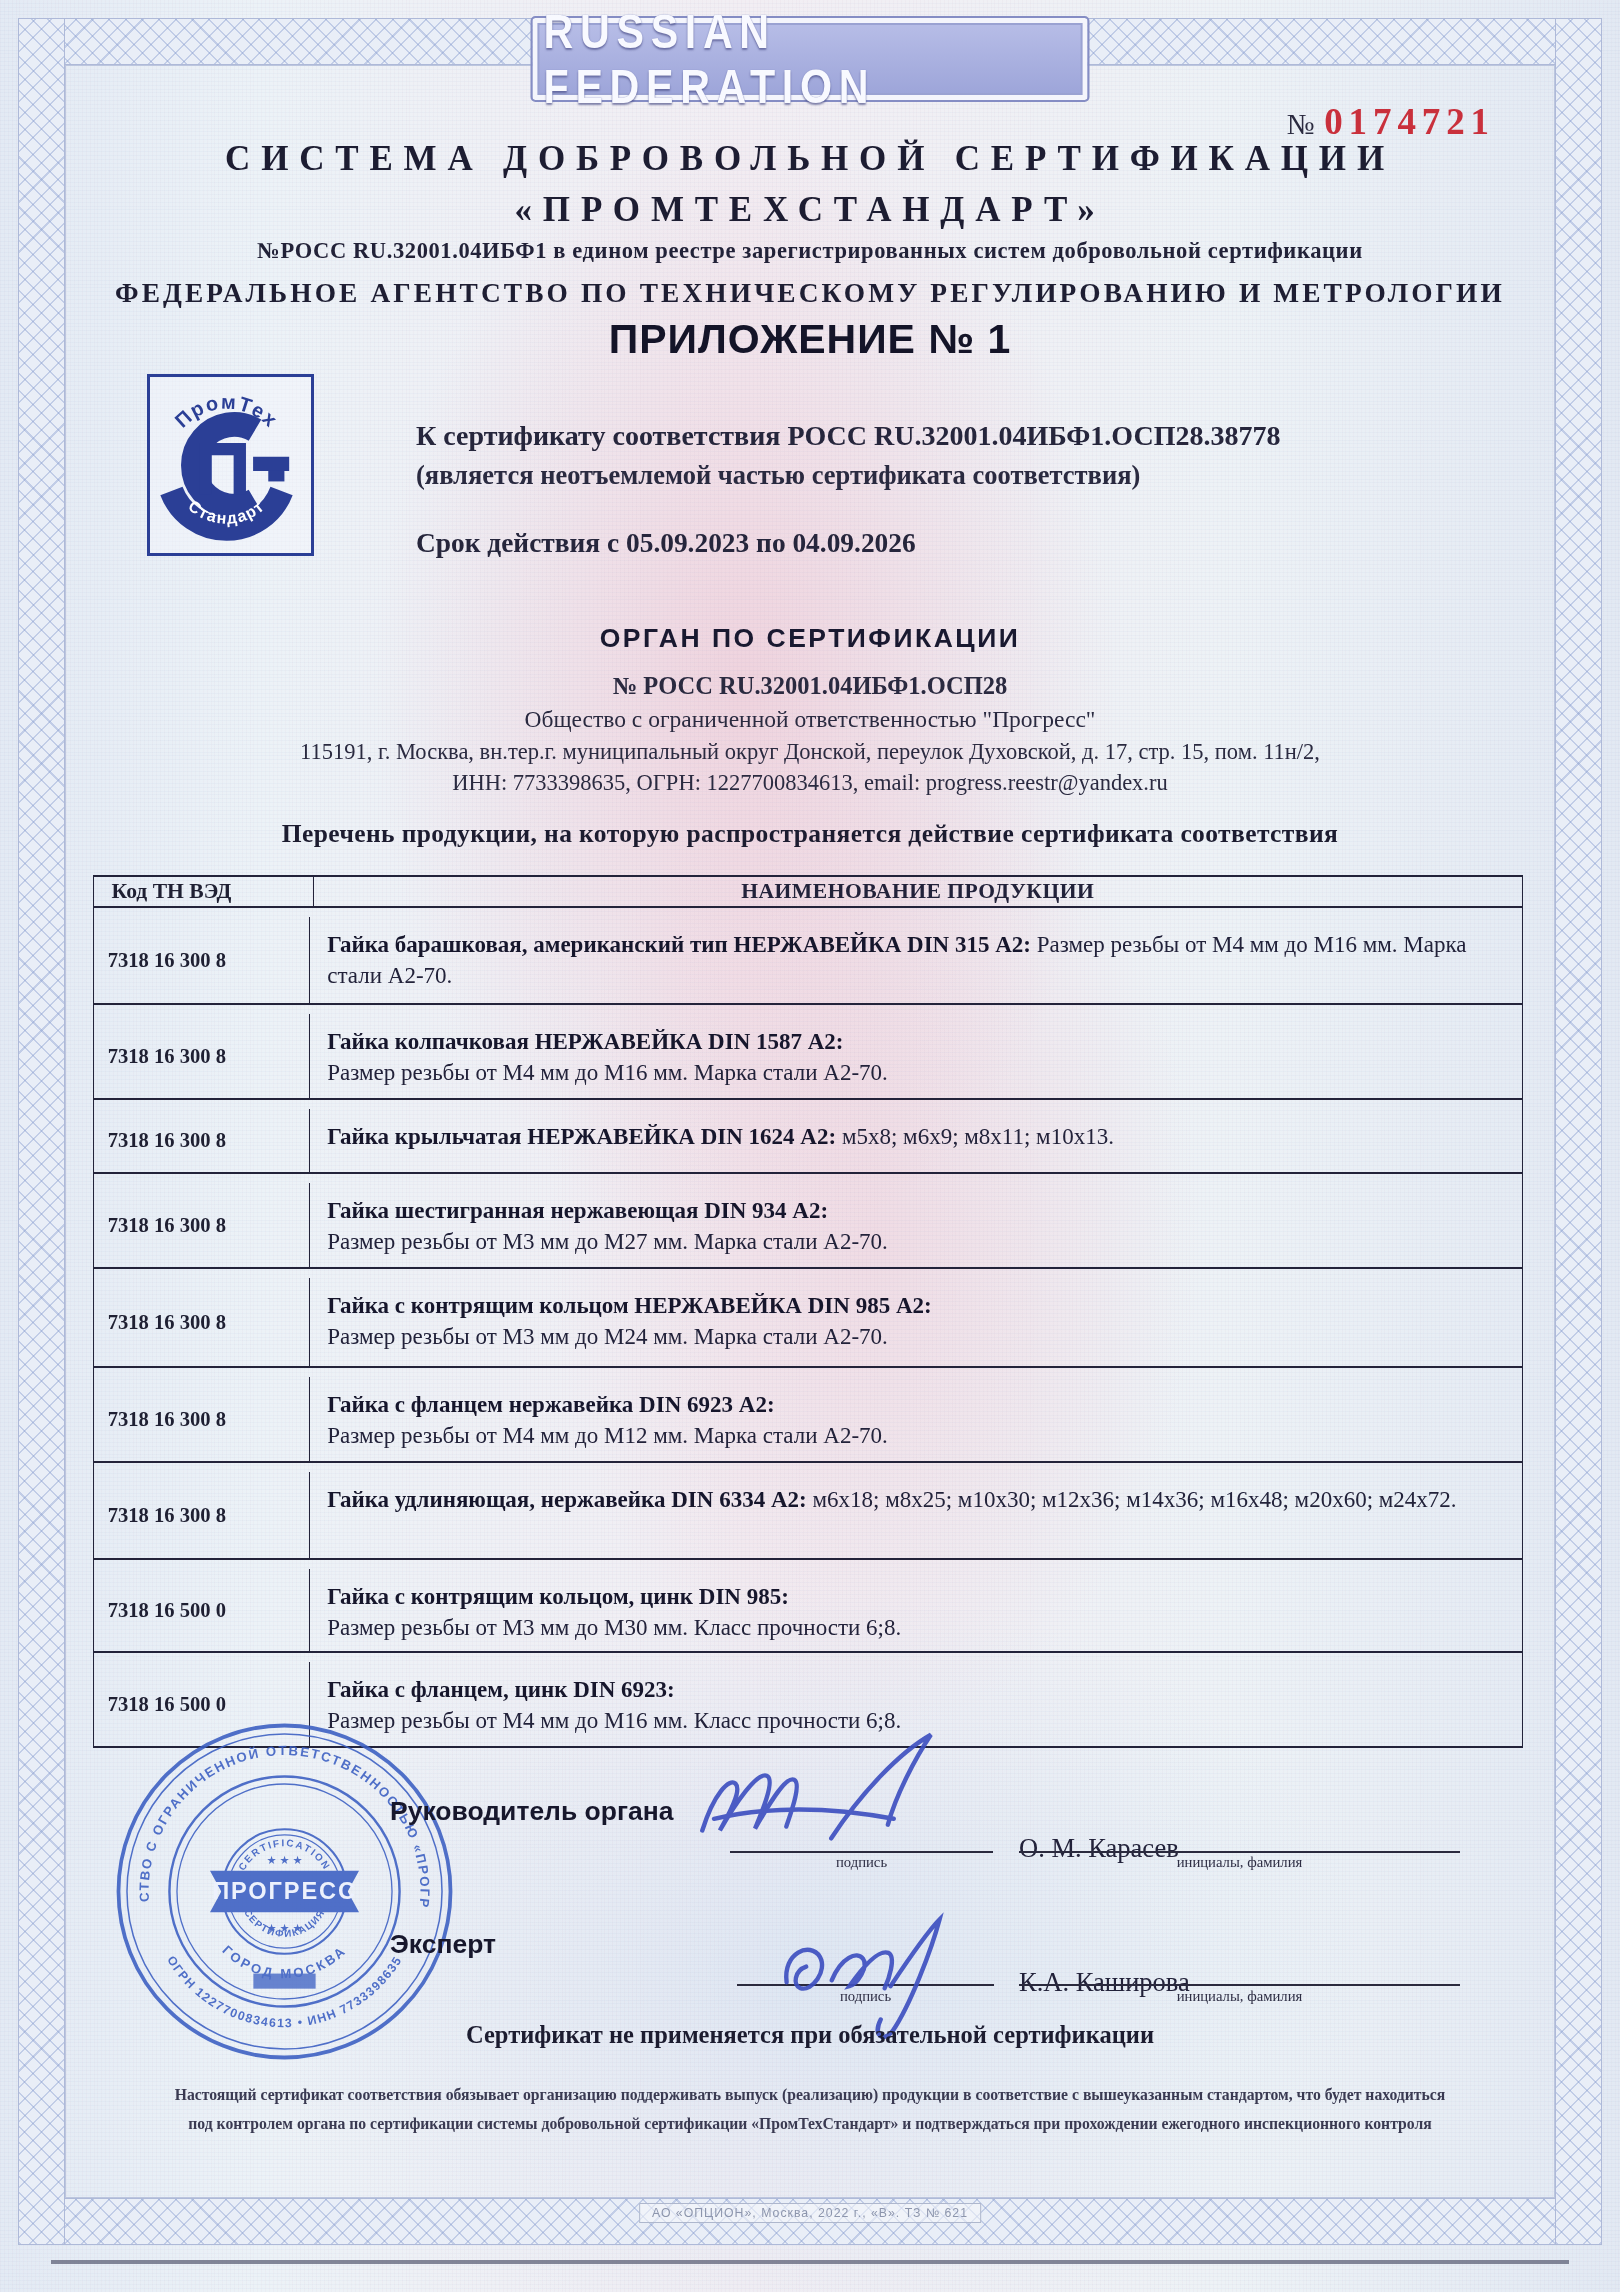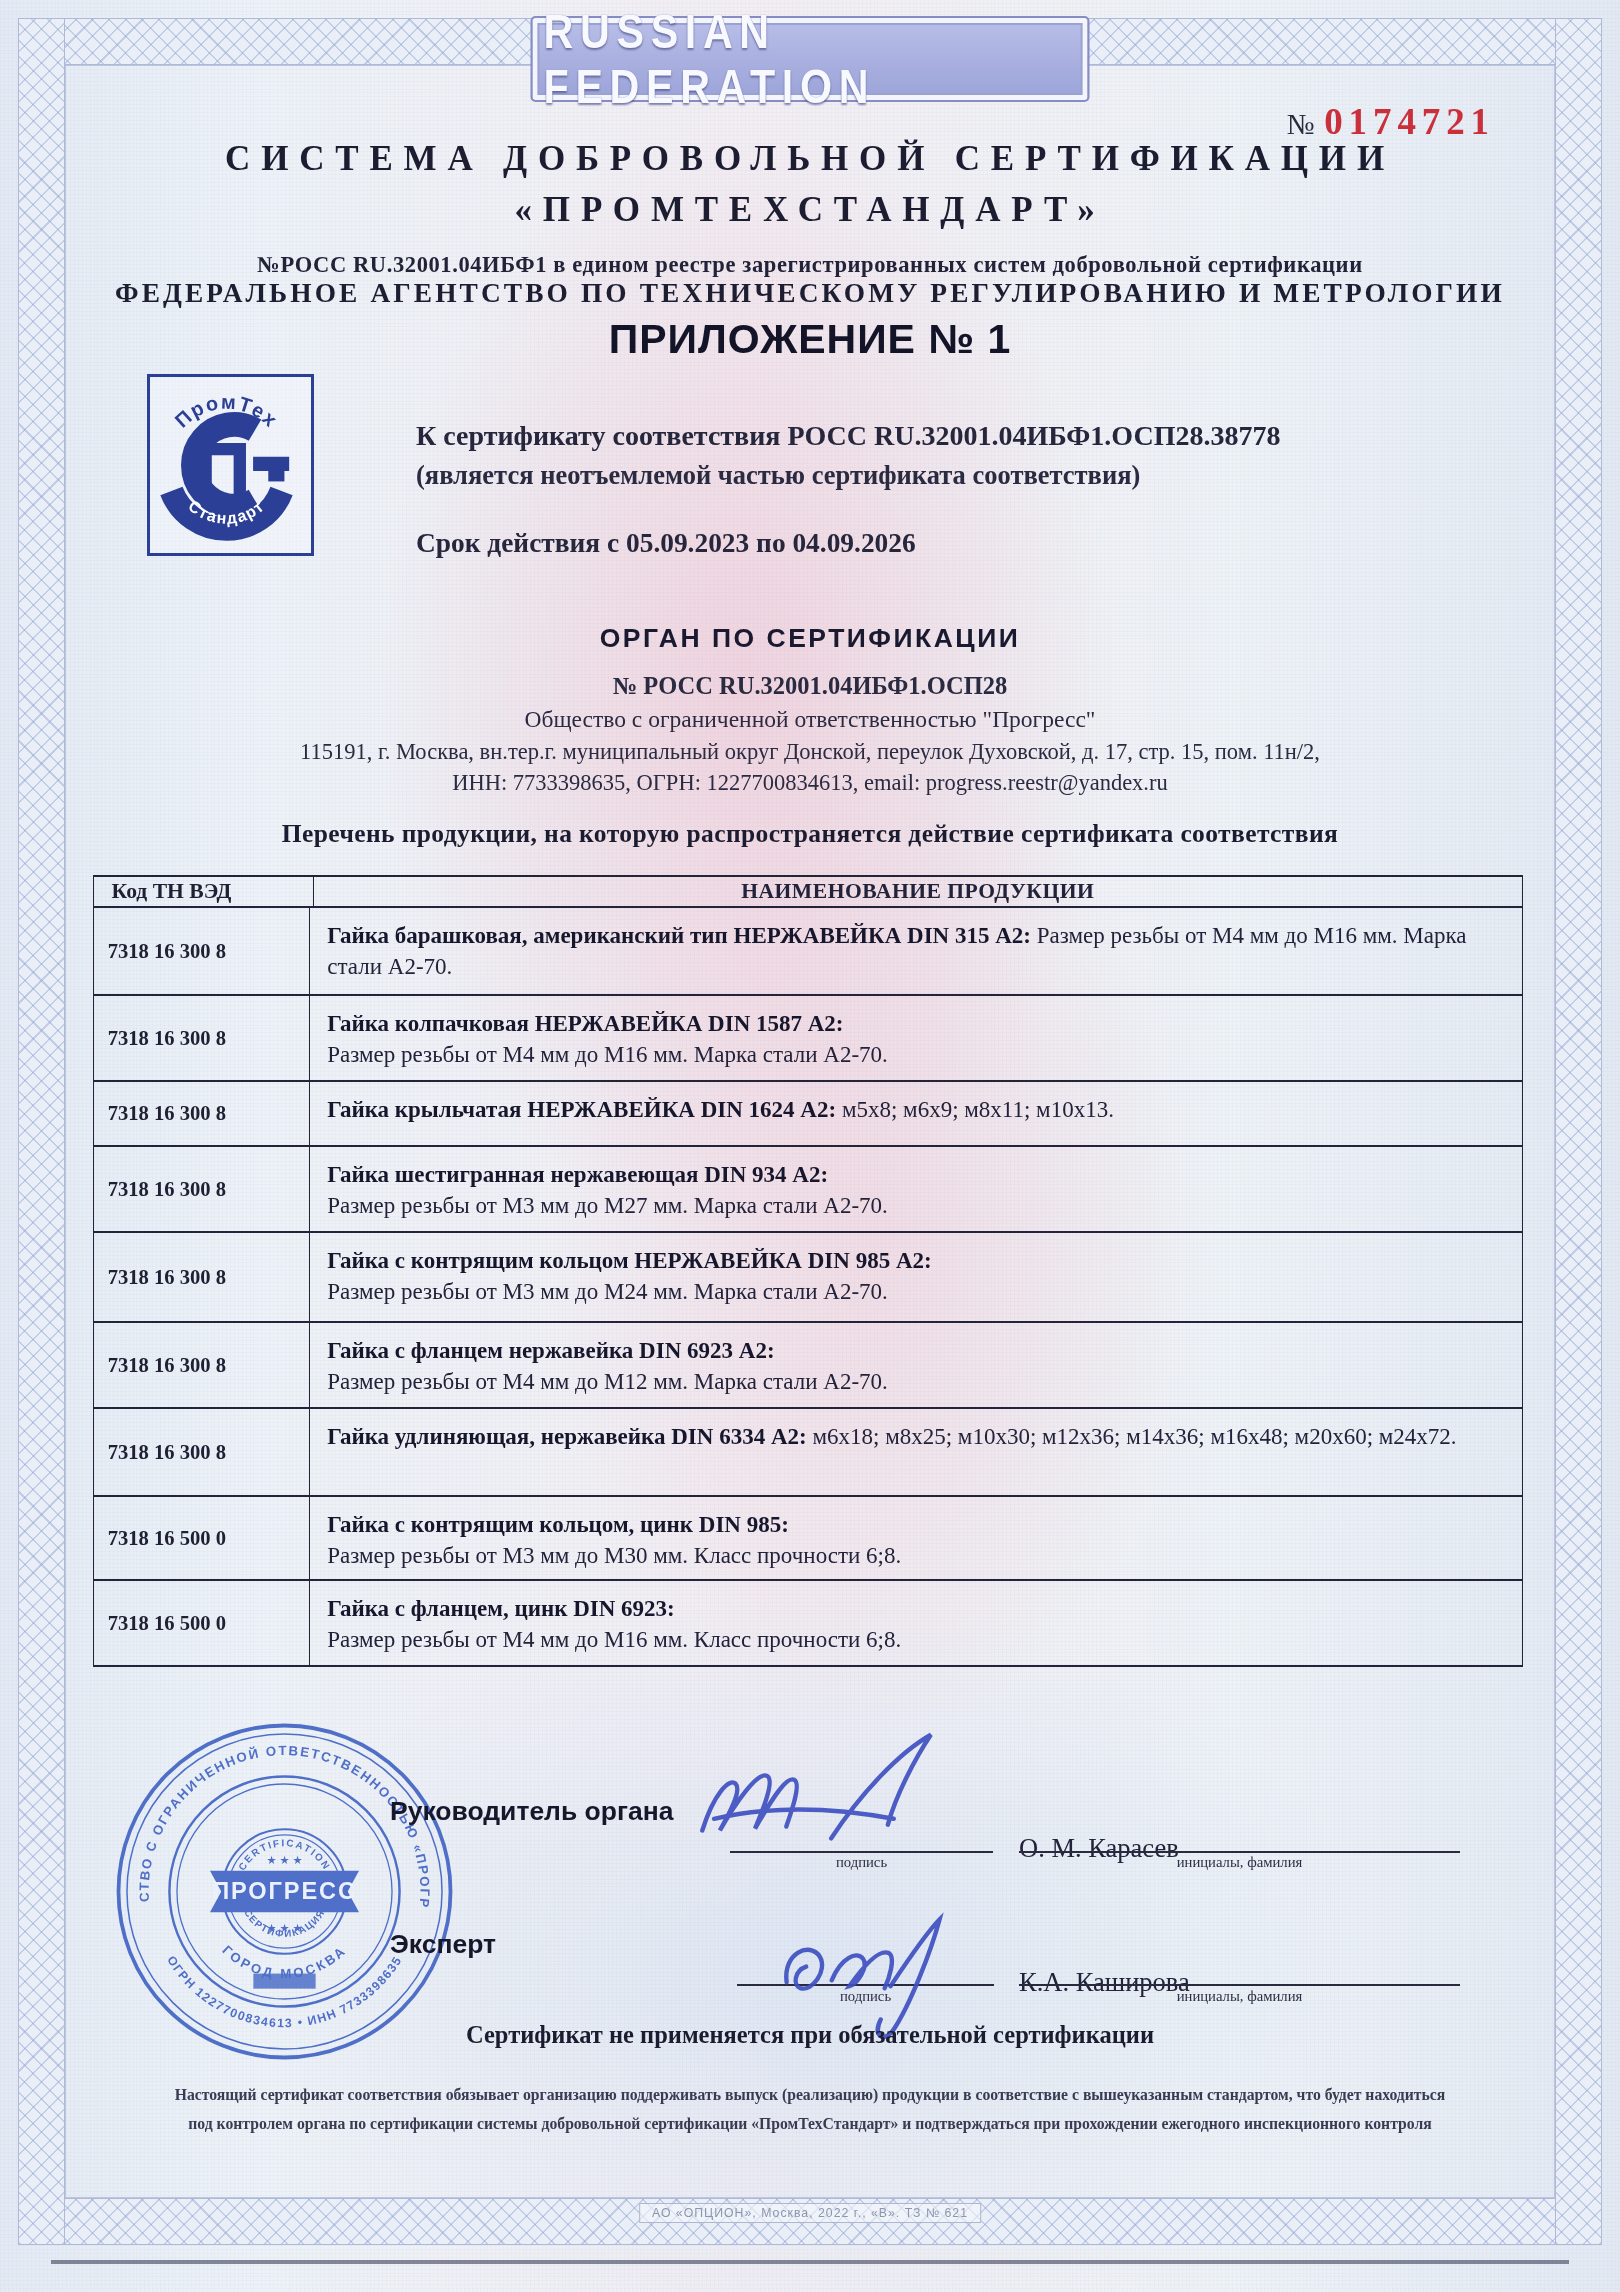--- a/index.html
+++ b/index.html
@@ -38,21 +38,21 @@
   .banner-text{font-family:"Liberation Sans",sans-serif;font-weight:bold;font-size:43px;
     letter-spacing:6.9px;color:#f8f9ff;transform:scaleY(1.12) scaleX(.96);
     text-shadow:0 2px 2px rgba(70,74,130,.65), 0 0 1px #7d85bd;}
   
   .cert-no{position:absolute;top:100px;right:125px;z-index:4;white-space:nowrap;}
   .cert-no .pfx{font-size:29px;color:#2b2b40;margin-right:9.8px;}
   .cert-no .digits{font-size:37px;font-weight:bold;color:#c9303c;letter-spacing:5.9px;}
   .ctr{position:absolute;left:0;right:0;text-align:center;}
   .sys1{top:139px;font-size:35px;font-weight:bold;letter-spacing:10.8px;color:#1d1d32;}
   .sys2{top:190px;font-size:35px;font-weight:bold;letter-spacing:10.8px;color:#1d1d32;}
-  .reg{top:252px;font-size:22.5px;font-weight:bold;letter-spacing:0.6px;color:#222238;}
+  .reg{top:238px;font-size:22.5px;font-weight:bold;letter-spacing:0.6px;color:#222238;}
   .agency{top:278px;font-size:27.4px;font-weight:bold;letter-spacing:3.1px;color:#1e1e33;}
   .appendix{top:316px;font-family:"Liberation Sans",sans-serif;font-size:41px;font-weight:bold;letter-spacing:1px;color:#141428;}
   
   .logo{position:absolute;left:147px;top:374px;width:161px;height:176px;border:3.9px solid #2b3f96;background:rgba(248,250,255,.35);}
   
   .certinfo{position:absolute;left:416px;top:420px;width:1108px;}
   .ci1{font-size:28px;font-weight:bold;color:#26263c;}
   .ci2{font-size:26.5px;font-weight:bold;color:#2a2a40;margin-top:7.8px;}
   .ci3{font-size:27.4px;font-weight:bold;color:#26263c;margin-top:37px;}
   
@@ -60,21 +60,21 @@
   .org-number{top:672px;font-size:24.5px;color:#2a2a40;font-weight:bold;}
   .org-name{top:706px;font-size:23.5px;color:#2a2a40;}
   .org-address{top:739px;font-size:22.5px;color:#2a2a40;}
   .org-contacts{top:770px;font-size:22.5px;color:#2a2a40;}
   .products-heading{top:819px;font-size:25.5px;font-weight:bold;letter-spacing:0.4px;color:#1c1c30;}
   
   .ptable{position:absolute;left:93px;top:875px;width:1428px;
     border-top:2.9px solid #23233a;border-bottom:2px solid #23233a;
     border-left:1.5px solid #23233a;border-right:1.5px solid #23233a;}
   .t-head{display:flex;height:29px;border-bottom:2.5px solid #23233a;}
-  .t-row{display:flex;border-bottom:2px solid #23233a;}
+  .t-row{display:flex;border-bottom:2px solid #23233a;margin-top:9px;}
   .t-row:last-child{border-bottom:none;}
   .t-code{flex:0 0 201px;border-right:1.5px solid #23233a;display:flex;align-items:center;
     padding-left:13.7px;font-weight:bold;font-size:20.6px;color:#1f2033;}
   .t-name{flex:1;padding:11.8px 19.6px 0 17.6px;font-size:23px;line-height:1.35;color:#22223a;}
   .t-head .t-code{justify-content:flex-start;font-size:21.6px;padding-left:17.6px;align-items:center;}
   .t-head .t-name{display:flex;align-items:center;justify-content:center;font-weight:bold;font-size:21.6px;padding:0;letter-spacing:0.5px;}
   .t-title{font-weight:bold;color:#16162c;}
   .stack .t-desc{display:block;}
   
   .stamp{position:absolute;left:110px;top:1717px;z-index:1;opacity:.88;}

